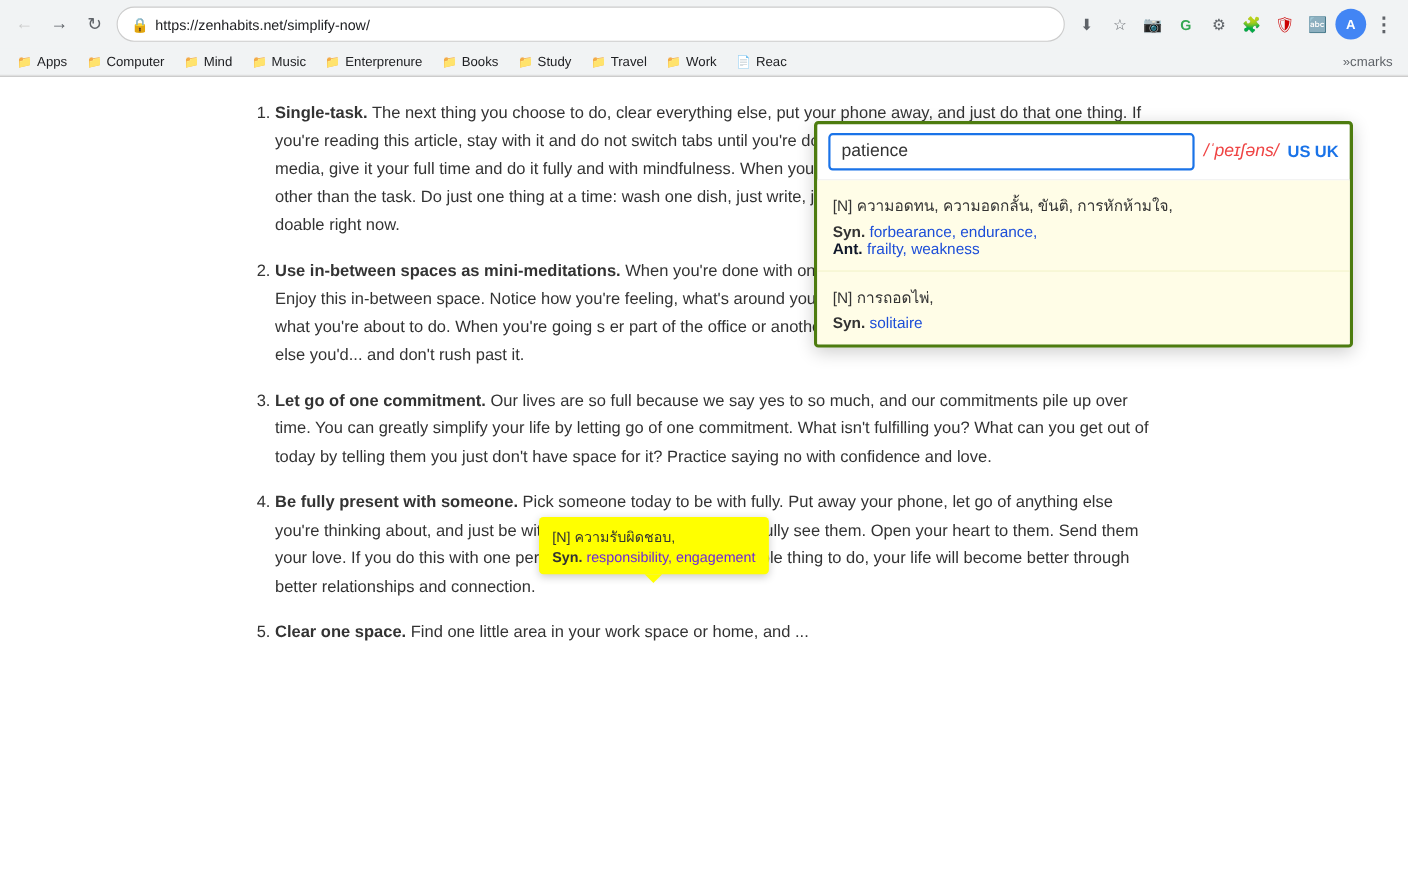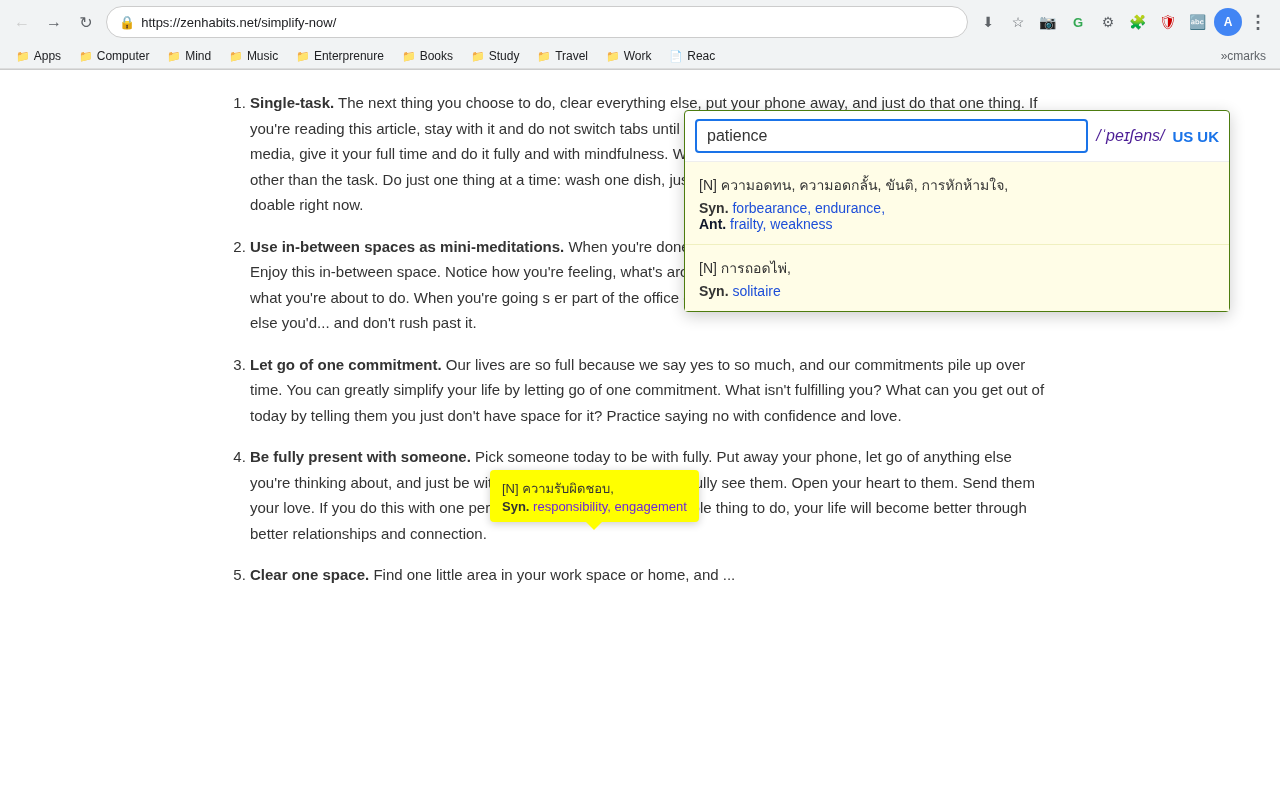--- a/index.html
+++ b/index.html
@@ -169,23 +169,23 @@
     }
     .tooltip-syn .syn-value {
       color: #6d28d9;
     }
 
     
     .dict-popup {
       position: absolute;
       top: 40px;
       right: 50px;
-      width: 546px;
+      width: 490px;
       background: #fff;
-      border: 1px solid #4d7c0f;
+      border: 3px solid #4d7c0f;
       border-radius: 4px;
       box-shadow: 0 4px 16px rgba(0,0,0,0.2);
       z-index: 200;
     }
     .dict-search-row {
       display: flex;
       align-items: center;
       padding: 8px 10px;
       border-bottom: 1px solid #eee;
       gap: 8px;
@@ -194,21 +194,21 @@
       flex: 1;
       border: 2px solid #1a73e8;
       border-radius: 4px;
       padding: 6px 10px;
       font-size: 16px;
       color: #333;
       outline: none;
     }
     .dict-phonetic {
       font-size: 16px;
-      color: #4c1d95;
+      color: #ef4444;
       white-space: nowrap;
       font-style: italic;
     }
     .dict-lang-btns {
       display: flex;
       gap: 4px;
     }
     .dict-lang-btn {
       background: transparent;
       border: none;

